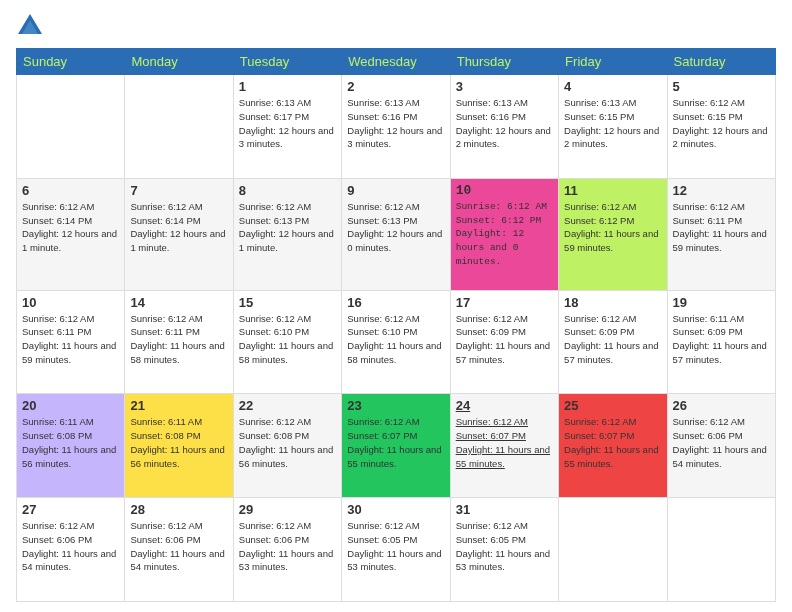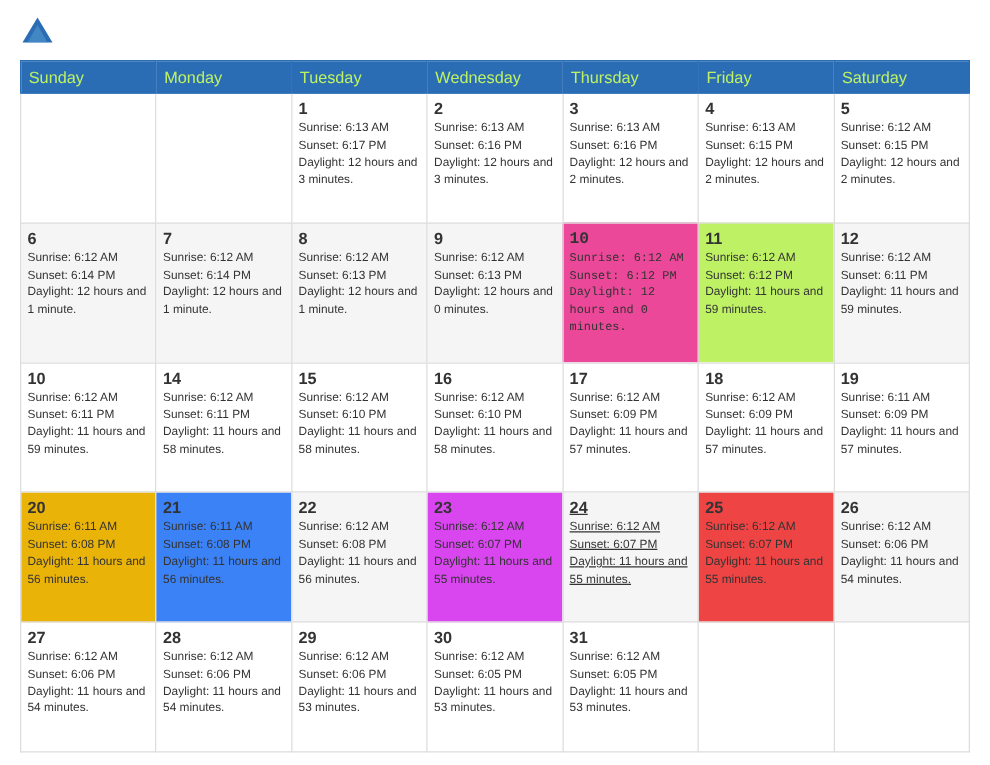--- a/index.html
+++ b/index.html
@@ -251,39 +251,39 @@
 Daylight: 11 hours and 57 minutes.</div>
           </td>
           <td>
             <span class="day-num">19</span>
             <div class="day-info" style="white-space: pre-line;">Sunrise: 6:11 AM
 Sunset: 6:09 PM
 Daylight: 11 hours and 57 minutes.</div>
           </td>
         </tr>
         <tr>
-          <td style="background: #eab308;">
+          <td style="background: #c4b5fd;">
             <span class="day-num">20</span>
             <div class="day-info" style="white-space: pre-line;">Sunrise: 6:11 AM
 Sunset: 6:08 PM
 Daylight: 11 hours and 56 minutes.</div>
           </td>
-          <td style="background: #3b82f6;">
+          <td style="background: #fde047;">
             <span class="day-num">21</span>
             <div class="day-info" style="white-space: pre-line;">Sunrise: 6:11 AM
 Sunset: 6:08 PM
 Daylight: 11 hours and 56 minutes.</div>
           </td>
           <td style="background: rgb(245, 245, 245);">
             <span class="day-num">22</span>
             <div class="day-info" style="white-space: pre-line;">Sunrise: 6:12 AM
 Sunset: 6:08 PM
 Daylight: 11 hours and 56 minutes.</div>
           </td>
-          <td style="background: #d946ef; margin-left: 30px;">
+          <td style="background: #22c55e; margin-left: 30px;">
             <span class="day-num">23</span>
             <div class="day-info" style="white-space: pre-line;">Sunrise: 6:12 AM
 Sunset: 6:07 PM
 Daylight: 11 hours and 55 minutes.</div>
           </td>
           <td style="background: rgb(245, 245, 245); text-decoration: underline;">
             <span class="day-num">24</span>
             <div class="day-info" style="white-space: pre-line;">Sunrise: 6:12 AM
 Sunset: 6:07 PM
 Daylight: 11 hours and 55 minutes.</div>

